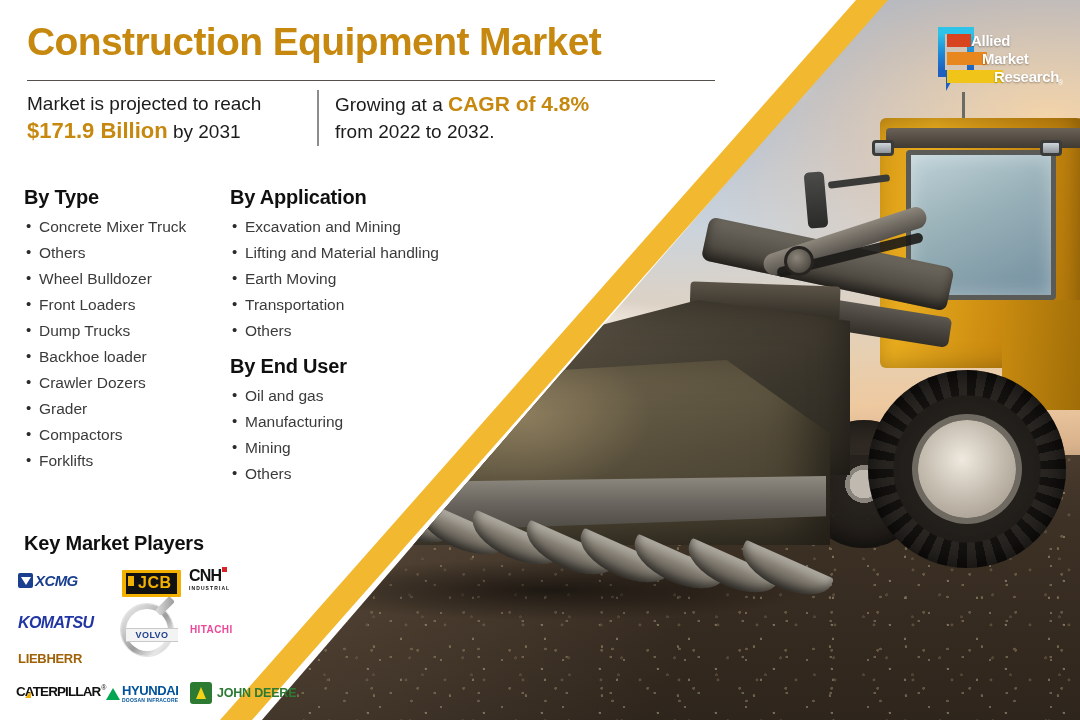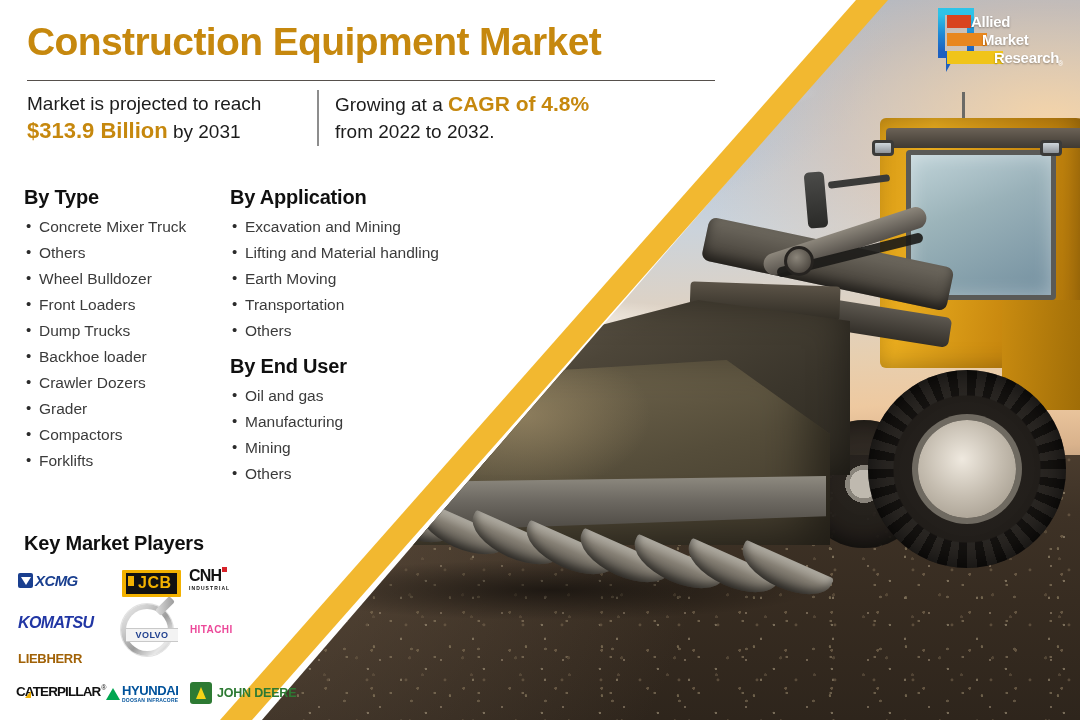--- a/index.html
+++ b/index.html
@@ -329,21 +329,21 @@
   .jd-box{
     width:22px; height:22px; background:#2D7A33; border-radius:3px; margin-right:5px;
     display:flex; align-items:center; justify-content:center; position:relative;
   }
   .jd-deer{
     width:0;height:0;border-left:5px solid transparent;border-right:5px solid transparent;border-bottom:12px solid #F5D417;
   }
   .jd-txt{ font-size:12.5px; font-weight:bold; color:#2D7A33; letter-spacing:-.2px; }
 
   
-  .amr{ position:absolute; left:938px; top:8px; width:126px; height:70px; z-index:7; }
+  .amr{ position:absolute; left:938px; top:27px; width:126px; height:70px; z-index:7; }
   .amr-bubble{
     position:absolute; left:0; top:0; width:36px; height:50px;
     border:7px solid;
     border-image:linear-gradient(180deg,#2EC4E8 0%, #1E86D4 55%, #1D5FBF 100%) 1;
     background:transparent;
   }
   .amr-tail{
     position:absolute; left:8px; top:48px; width:0;height:0;
     border-left:9px solid #1D5FBF; border-bottom:16px solid transparent; border-right:4px solid transparent;
   }
@@ -419,21 +419,21 @@
   <div class="stripe-bottom"></div>
 
   <div class="content">
 
     <div class="title">Construction Equipment Market</div>
     <div class="hrule"></div>
     <div class="vrule"></div>
 
     <div class="stat-left">
       <div class="stat-line">Market is projected to reach</div>
-      <div class="stat-line"><span class="gold">$313.9 Billion</span><span> by 2031</span></div>
+      <div class="stat-line"><span class="gold">$171.9 Billion</span><span> by 2031</span></div>
     </div>
 
     <div class="stat-right">
       <div class="stat-line"><span>Growing at a </span><span class="goldbig">CAGR of 4.8%</span></div>
       <div class="stat-line">from 2022 to 2032.</div>
     </div>
 
     <div class="sec-head" id="by-type-head">By Type</div>
     <ul class="sec-list" id="by-type-list">
       <li>Concrete Mixer Truck</li>

